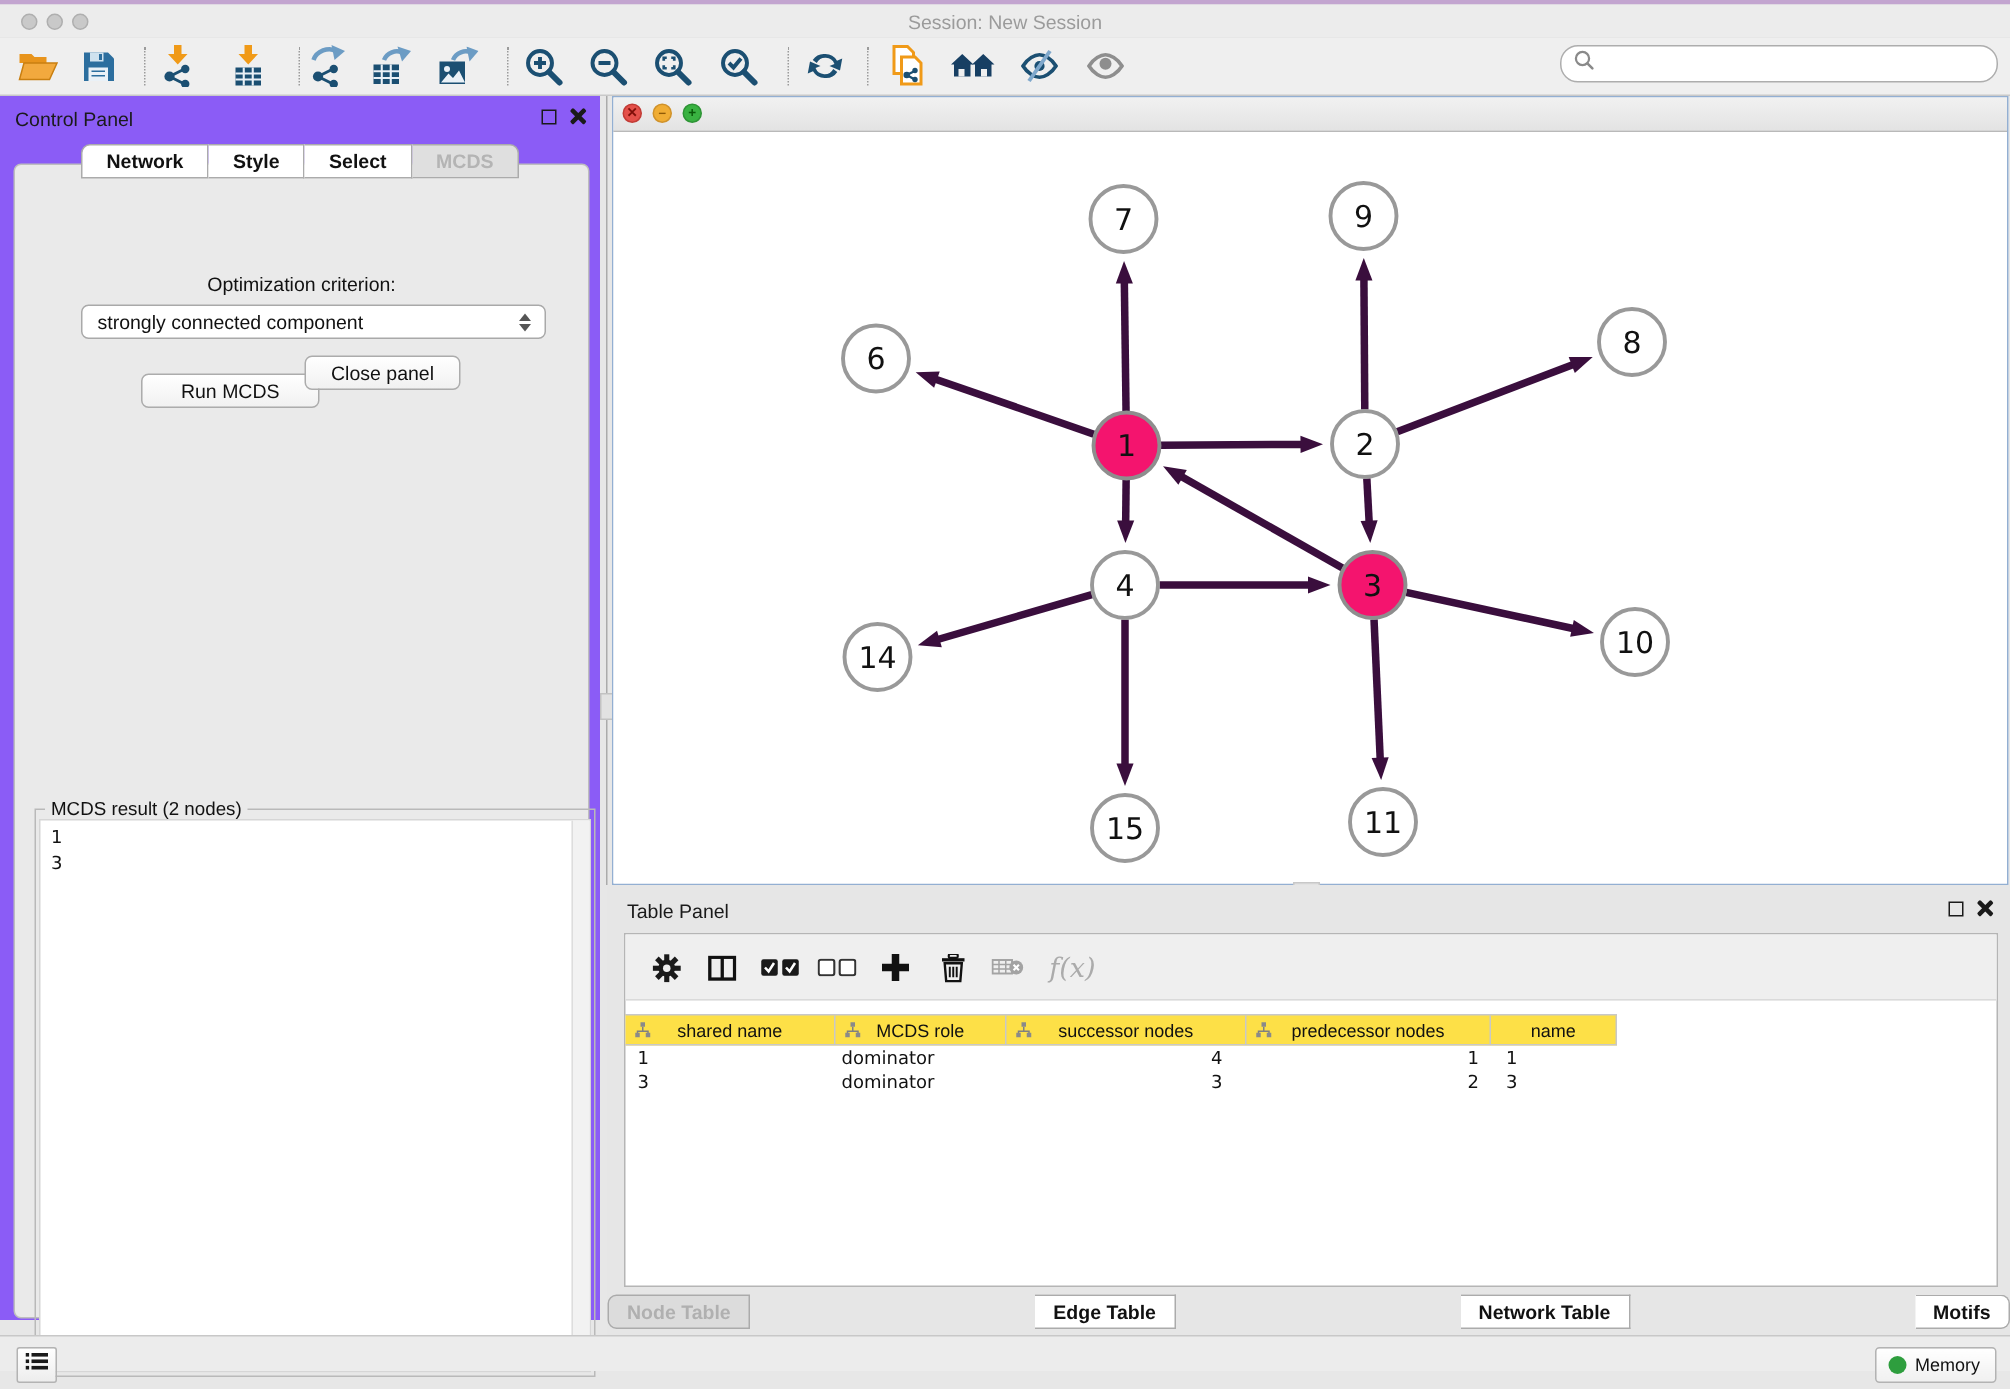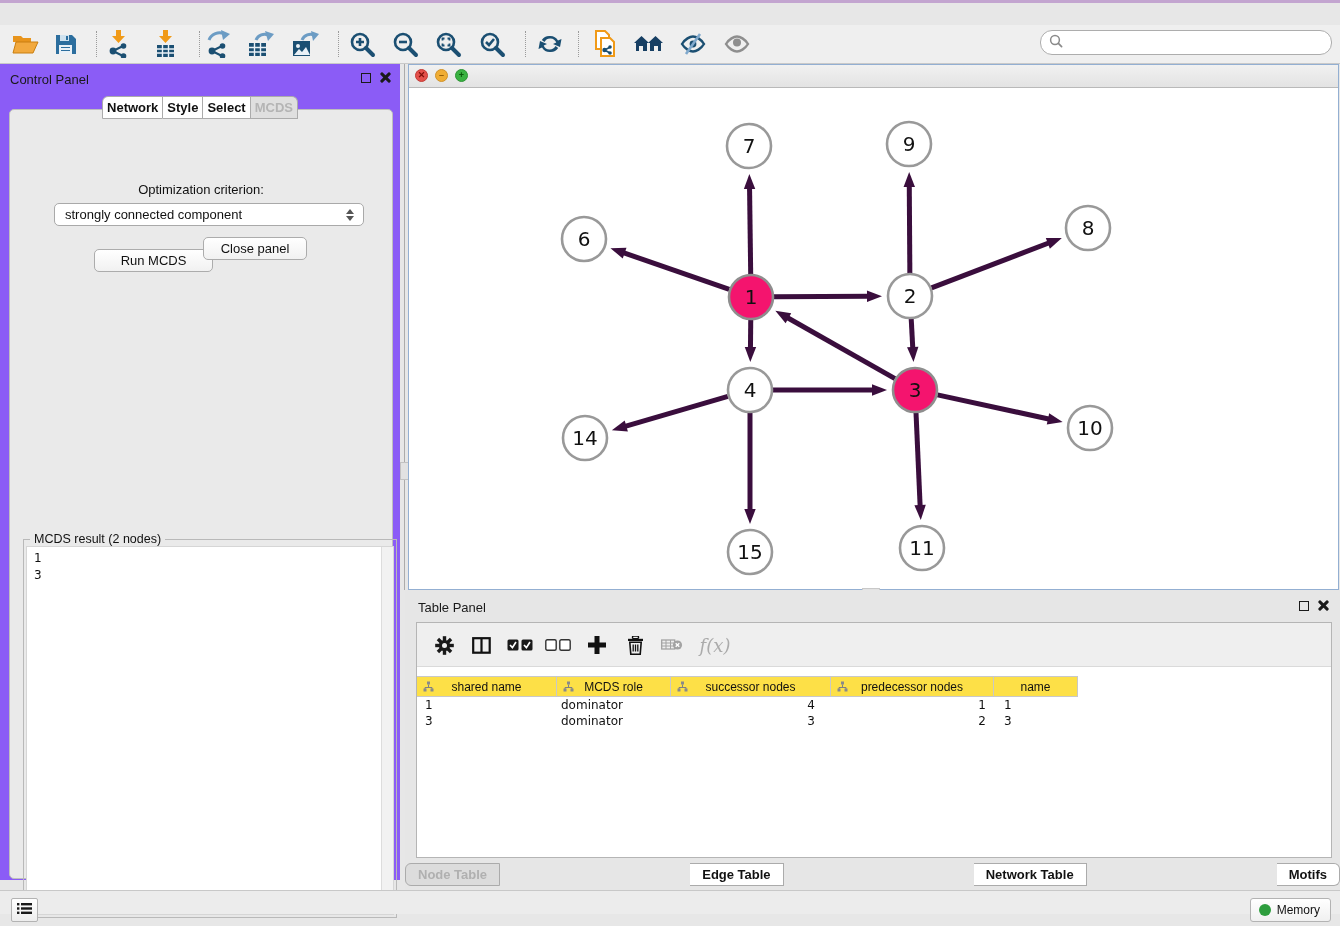--- a/index.html
+++ b/index.html
@@ -26,21 +26,21 @@
   
   .cpanel{position:absolute;left:0;top:64px;width:400px;height:816px;background:#8b5cf6;}
   .panel-title{position:absolute;left:10px;top:8px;font-size:13px;color:#1A1A1A;}
   .float-btn{position:absolute;top:9px;width:10px;height:10px;border:1.5px solid #1A1A1A;box-sizing:border-box;background:transparent;}
   .close-btn{position:absolute;top:7px;width:13px;height:13px;}
   .close-btn:before,.close-btn:after{content:"";position:absolute;left:5.5px;top:0;width:3px;height:13px;background:#1A1A1A;border-radius:1px;}
   .close-btn:before{transform:rotate(45deg);} .close-btn:after{transform:rotate(-45deg);}
   .cp-box{position:absolute;left:9px;top:45px;width:382px;height:768px;background:#EAEAEA;
           border:1px solid #BEBEBE;border-radius:5px;}
   .tabbar{position:absolute;left:0;top:32px;width:100%;display:flex;justify-content:center;z-index:3;}
-  .tab{height:21px;line-height:21px;padding:0 4px;background:#FFF;border:1px solid #ABABAB;
+  .tab{height:21px;line-height:21px;padding:0 16px;background:#FFF;border:1px solid #ABABAB;
        border-left:none;font-size:13px;font-weight:600;color:#111;white-space:nowrap;text-align:center;}
   .tab:first-child{border-left:1px solid #ABABAB;border-radius:6px 0 0 0;}
   .tab:last-child{border-radius:0 6px 0 0;}
   .tab.sel{background:#DFDFDF;color:#B4B4B4;}
   .opt-label{position:absolute;left:0;top:72px;width:400px;text-align:center;font-size:13px;color:#111;}
   .dropdown{position:absolute;left:44px;top:93px;width:310px;height:23px;background:#FFF;
             border:1px solid #A9A9A9;border-radius:5px;box-sizing:border-box;display:flex;align-items:center;}
   .dropdown .dd-text{font-size:13px;color:#111;padding-left:10px;flex:1;}
   .dd-arrows{width:18px;display:flex;flex-direction:column;align-items:center;gap:2px;padding-right:4px;}
   .dd-arrows i{width:0;height:0;border-left:4px solid transparent;border-right:4px solid transparent;}
@@ -96,20 +96,28 @@
   .memory-btn{position:absolute;right:9px;top:7px;height:24px;padding:0 10px 0 8px;background:linear-gradient(#FFF,#F0F0F0);
               border:1px solid #B3B3B3;border-radius:3px;display:flex;align-items:center;gap:6px;font-size:12px;color:#111;box-sizing:border-box;}
   .green-dot{width:12px;height:12px;border-radius:50%;background:#2E9E3E;}
 </style>
 </head>
 <body>
 
 <div class="app">
 
   <div class="purple-strip"></div>
+  <div class="titlebar">
+    <div class="tl-group">
+      <span class="tl"></span>
+      <span class="tl"></span>
+      <span class="tl"></span>
+    </div>
+    <div class="win-title">Session: New Session</div>
+  </div>
 
   <div class="toolbar">
     <span class="tbi" style="left:8px">
       <svg width="27" height="20" viewBox="0 0 27 20">
           <path fill="#E8941C" d="M1 2h8l2 2h8v4H1z"></path>
           <path fill="#F2A93E" stroke="#C97F10" stroke-width="1" d="M4 8h22l-5 11H1z"></path>
         </svg>
       </span>
     <span class="tbi" style="left:48px">
       <svg width="21" height="21" viewBox="0 0 21 21">

